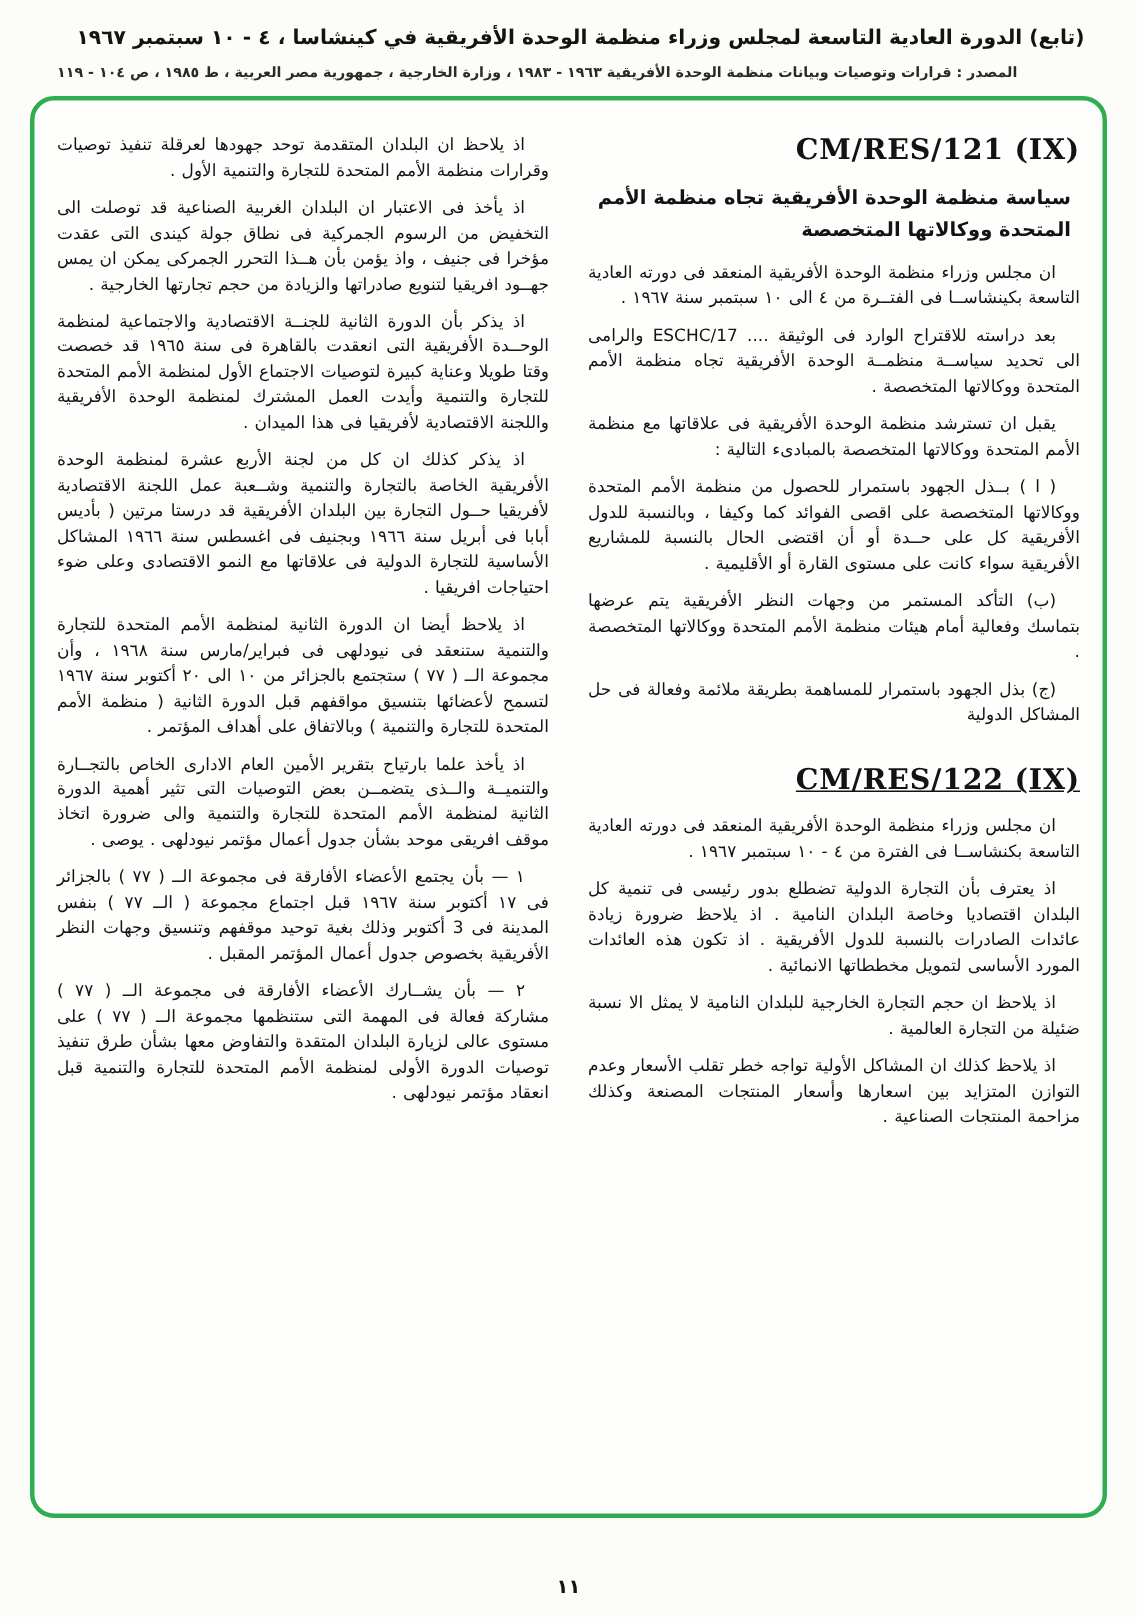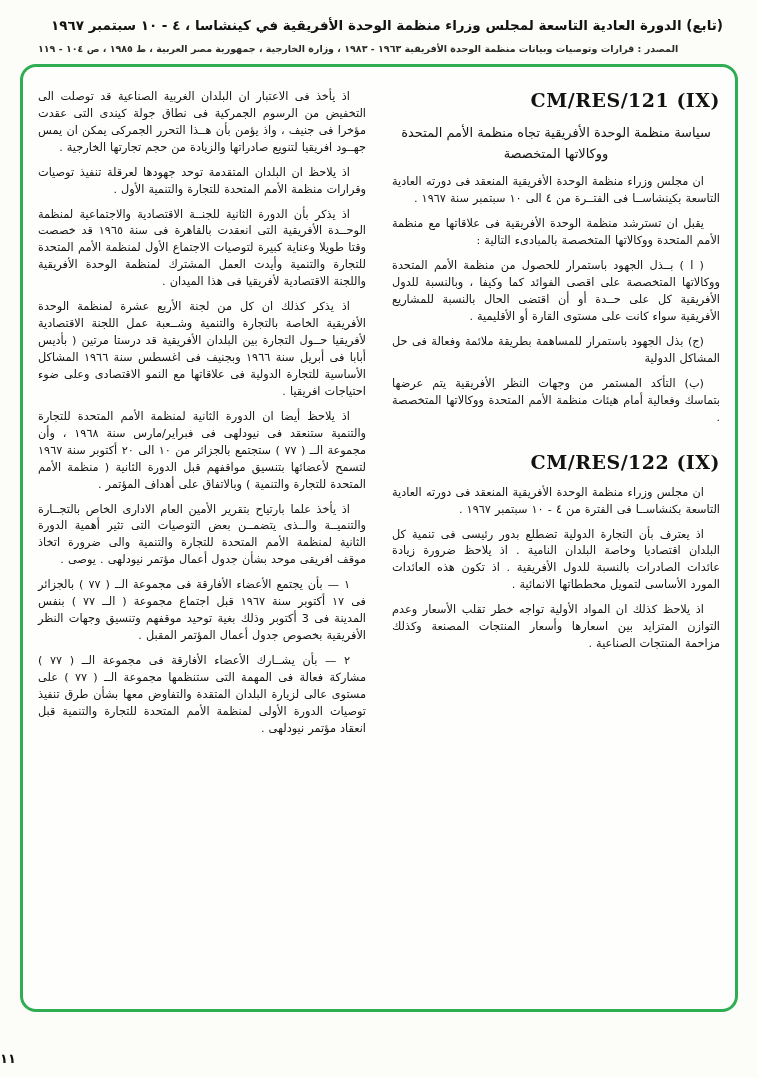--- a/index.html
+++ b/index.html
@@ -49,62 +49,65 @@
     direction: ltr;
     text-align: right;
     font-family: "DejaVu Serif", serif;
     font-weight: bold;
     font-size: 19px;
     letter-spacing: 0.5px;
     margin-bottom: 12px;
   }
   .res-title {
     font-size: 13px;
-    font-weight: normal;
-    text-align: center;
+    font-weight: bold;
+    text-align: right;
     line-height: 1.6;
     margin: 0 6px 10px 6px;
   }
-  .res-section-gap { margin-top: 24px; }
+  .res-section-gap { margin-top: 24px; text-decoration: underline; }
   .page-number {
     position: absolute;
     left: 0; right: 0; bottom: 12px;
+    text-align: center;
     font-size: 13px;
     font-weight: bold;
   }
 </style>
 </head>
 <body>
 
 <header class="doc-header">
   <div class="line1">(تابع) الدورة العادية التاسعة لمجلس وزراء منظمة الوحدة الأفريقية في كينشاسا ، ٤ - ١٠ سبتمبر ١٩٦٧</div>
   <div class="line2">المصدر : قرارات وتوصيات وبيانات منظمة الوحدة الأفريقية ١٩٦٣ - ١٩٨٣ ، وزارة الخارجية ، جمهورية مصر العربية ، ط ١٩٨٥ ، ص ١٠٤ - ١١٩</div>
 </header>
 
 <div class="content-frame" style="border-color: rgb(46, 173, 82);">
   <div class="columns">
 
     <section class="col">
       <div class="res-code">CM/RES/121  (IX)</div>
       <h2 class="res-title">سياسة منظمة الوحدة الأفريقية تجاه منظمة الأمم المتحدة ووكالاتها المتخصصة</h2>
       <p class="para">ان مجلس وزراء منظمة الوحدة الأفريقية المنعقد فى دورته العادية التاسعة بكينشاســا فى الفتــرة من ٤ الى ١٠ سبتمبر سنة ١٩٦٧ .</p>
+      <p class="para">بعد دراسته للاقتراح الوارد فى الوثيقة .... ESCHC/17 والرامى الى تحديد سياســة منظمــة الوحدة الأفريقية تجاه منظمة الأمم المتحدة ووكالاتها المتخصصة .</p>
       <p class="para">يقبل ان تسترشد منظمة الوحدة الأفريقية فى علاقاتها مع منظمة الأمم المتحدة ووكالاتها المتخصصة بالمبادىء التالية :</p>
       <p class="para">( ا ) بــذل الجهود باستمرار للحصول من منظمة الأمم المتحدة ووكالاتها المتخصصة على اقصى الفوائد كما وكيفا ، وبالنسبة للدول الأفريقية كل على حــدة أو أن اقتضى الحال بالنسبة للمشاريع الأفريقية سواء كانت على مستوى القارة أو الأقليمية .</p>
+      <p class="para">(ب) التأكد المستمر من وجهات النظر الأفريقية يتم عرضها بتماسك وفعالية أمام هيئات منظمة الأمم المتحدة ووكالاتها المتخصصة .</p>
       <p class="para">(ج) بذل الجهود باستمرار للمساهمة بطريقة ملائمة وفعالة فى حل المشاكل الدولية</p>
-      <p class="para">(ب) التأكد المستمر من وجهات النظر الأفريقية يتم عرضها بتماسك وفعالية أمام هيئات منظمة الأمم المتحدة ووكالاتها المتخصصة .</p>
 
       <div class="res-code res-section-gap">CM/RES/122  (IX)</div>
       <p class="para">ان مجلس وزراء منظمة الوحدة الأفريقية المنعقد فى دورته العادية التاسعة بكنشاســا فى الفترة من ٤ - ١٠ سبتمبر ١٩٦٧ .</p>
       <p class="para">اذ يعترف بأن التجارة الدولية تضطلع بدور رئيسى فى تنمية كل البلدان اقتصاديا وخاصة البلدان النامية . اذ يلاحظ ضرورة زيادة عائدات الصادرات بالنسبة للدول الأفريقية . اذ تكون هذه العائدات المورد الأساسى لتمويل مخططاتها الانمائية .</p>
-      <p class="para">اذ يلاحظ كذلك ان المواد الأولية تواجه خطر تقلب الأسعار وعدم التوازن المتزايد بين اسعارها وأسعار المنتجات المصنعة وكذلك مزاحمة المنتجات الصناعية .</p>
+      <p class="para">اذ يلاحظ ان حجم التجارة الخارجية للبلدان النامية لا يمثل الا نسبة ضئيلة من التجارة العالمية .</p>
+      <p class="para">اذ يلاحظ كذلك ان المشاكل الأولية تواجه خطر تقلب الأسعار وعدم التوازن المتزايد بين اسعارها وأسعار المنتجات المصنعة وكذلك مزاحمة المنتجات الصناعية .</p>
     </section>
 
     <section class="col">
+      <p class="para">اذ يلاحظ ان البلدان المتقدمة توحد جهودها لعرقلة تنفيذ توصيات وقرارات منظمة الأمم المتحدة للتجارة والتنمية الأول .</p>
       <p class="para">اذ يأخذ فى الاعتبار ان البلدان الغربية الصناعية قد توصلت الى التخفيض من الرسوم الجمركية فى نطاق جولة كيندى التى عقدت مؤخرا فى جنيف ، واذ يؤمن بأن هــذا التحرر الجمركى يمكن ان يمس جهــود افريقيا لتنويع صادراتها والزيادة من حجم تجارتها الخارجية .</p>
-      <p class="para">اذ يلاحظ ان البلدان المتقدمة توحد جهودها لعرقلة تنفيذ توصيات وقرارات منظمة الأمم المتحدة للتجارة والتنمية الأول .</p>
       <p class="para">اذ يذكر بأن الدورة الثانية للجنــة الاقتصادية والاجتماعية لمنظمة الوحــدة الأفريقية التى انعقدت بالقاهرة فى سنة ١٩٦٥ قد خصصت وقتا طويلا وعناية كبيرة لتوصيات الاجتماع الأول لمنظمة الأمم المتحدة للتجارة والتنمية وأيدت العمل المشترك لمنظمة الوحدة الأفريقية واللجنة الاقتصادية لأفريقيا فى هذا الميدان .</p>
       <p class="para">اذ يذكر كذلك ان كل من لجنة الأربع عشرة لمنظمة الوحدة الأفريقية الخاصة بالتجارة والتنمية وشــعبة عمل اللجنة الاقتصادية لأفريقيا حــول التجارة بين البلدان الأفريقية قد درستا مرتين ( بأديس أبابا فى أبريل سنة ١٩٦٦ وبجنيف فى اغسطس سنة ١٩٦٦ المشاكل الأساسية للتجارة الدولية فى علاقاتها مع النمو الاقتصادى وعلى ضوء احتياجات افريقيا .</p>
       <p class="para">اذ يلاحظ أيضا ان الدورة الثانية لمنظمة الأمم المتحدة للتجارة والتنمية ستنعقد فى نيودلهى فى فبراير/مارس سنة ١٩٦٨ ، وأن مجموعة الــ ( ٧٧ ) ستجتمع بالجزائر من ١٠ الى ٢٠ أكتوبر سنة ١٩٦٧ لتسمح لأعضائها بتنسيق مواقفهم قبل الدورة الثانية ( منظمة الأمم المتحدة للتجارة والتنمية ) وبالاتفاق على أهداف المؤتمر .</p>
       <p class="para">اذ يأخذ علما بارتياح بتقرير الأمين العام الادارى الخاص بالتجــارة والتنميــة والــذى يتضمــن بعض التوصيات التى تثير أهمية الدورة الثانية لمنظمة الأمم المتحدة للتجارة والتنمية والى ضرورة اتخاذ موقف افريقى موحد بشأن جدول أعمال مؤتمر نيودلهى . يوصى .</p>
       <p class="para">١ — بأن يجتمع الأعضاء الأفارقة فى مجموعة الــ ( ٧٧ ) بالجزائر فى ١٧ أكتوبر سنة ١٩٦٧ قبل اجتماع مجموعة ( الــ ٧٧ ) بنفس المدينة فى 3 أكتوبر وذلك بغية توحيد موقفهم وتنسيق وجهات النظر الأفريقية بخصوص جدول أعمال المؤتمر المقبل .</p>
       <p class="para">٢ — بأن يشــارك الأعضاء الأفارقة فى مجموعة الــ ( ٧٧ ) مشاركة فعالة فى المهمة التى ستنظمها مجموعة الــ ( ٧٧ ) على مستوى عالى لزيارة البلدان المتقدة والتفاوض معها بشأن طرق تنفيذ توصيات الدورة الأولى لمنظمة الأمم المتحدة للتجارة والتنمية قبل انعقاد مؤتمر نيودلهى .</p>
     </section>
 
   </div>
 </div>

